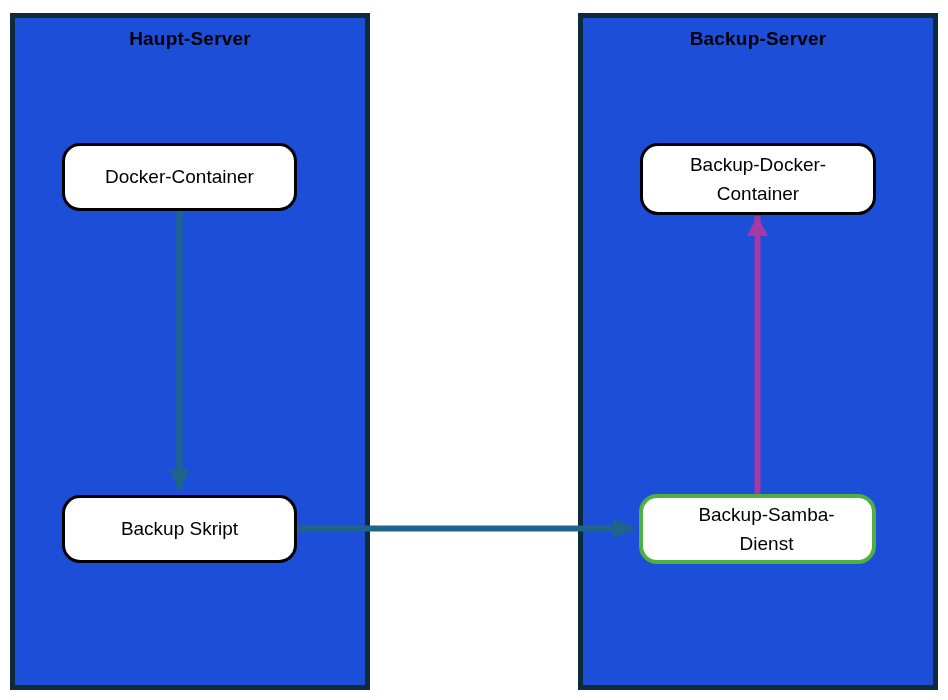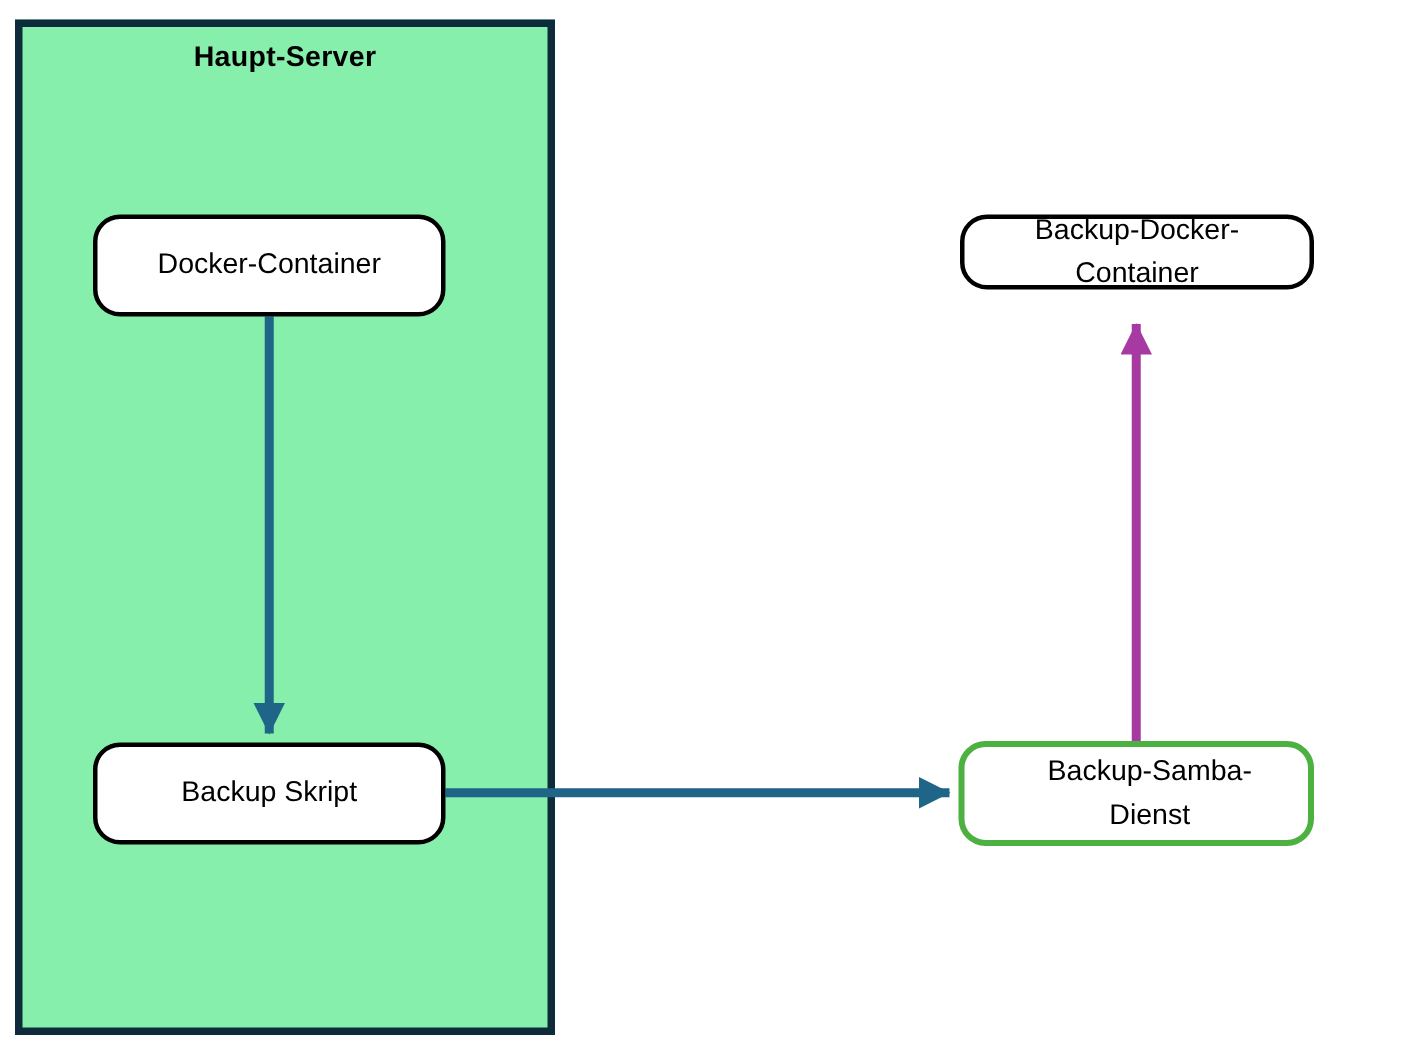--- a/index.html
+++ b/index.html
@@ -14,21 +14,21 @@
     height: 700px;
     background: var(--background, #ffffff);
     overflow: hidden;
   }
   .server-box {
     position: absolute;
     top: 13px;
     width: 360px;
     height: 677px;
     border: 5px solid var(--container-border, #0D2B3B);
-    background: #86efac;
+    background: #1d4ed8;
     box-sizing: border-box;
   }
   .server-box.left  { left: 10px; }
   .server-box.right { left: 578px; }
   .server-title {
     margin: 0;
     padding-top: 10px;
     text-align: center;
     font-size: 19px;
     font-weight: 700;
@@ -71,20 +71,23 @@
 </style>
 </head>
 <body>
 
 <div class="canvas">
 
   <section class="server-box left">
     <h2 class="server-title">Haupt-Server</h2>
   </section>
 
+  <section class="server-box right">
+    <h2 class="server-title">Backup-Server</h2>
+  </section>
 
   <svg class="edges" width="948" height="700" viewBox="0 0 948 700">
     <defs>
       <marker id="head-teal" markerUnits="strokeWidth" markerWidth="3.6" markerHeight="3.6" refX="3.4" refY="1.75" orient="auto">
         <path d="M0,0 L3.5,1.75 L0,3.5 Z" fill="#1F6587"></path>
       </marker>
       <marker id="head-purple" markerUnits="strokeWidth" markerWidth="3.6" markerHeight="3.6" refX="3.4" refY="1.75" orient="auto">
         <path d="M0,0 L3.5,1.75 L0,3.5 Z" fill="#A63AA2"></path>
       </marker>
     </defs>
@@ -97,21 +100,21 @@
   </svg>
 
   <div class="node" style="left:62px; top:143px; width:235px; height:68px;">
     <span class="node-label">Docker-Container</span>
   </div>
 
   <div class="node" style="left:62px; top:495px; width:235px; height:68px;">
     <span class="node-label">Backup Skript</span>
   </div>
 
-  <div class="node" style="left:640px; top:143px; width:236px; height:50px;">
+  <div class="node" style="left:640px; top:143px; width:236px; height:72px;">
     <span class="node-label wrap">Backup-Docker-Container</span>
   </div>
 
   <div class="node green" style="left:639px; top:494px; width:237px; height:70px;">
     <span class="node-label wrap">Backup-Samba-Dienst</span>
   </div>
 
 </div>
 
 </body></html>

